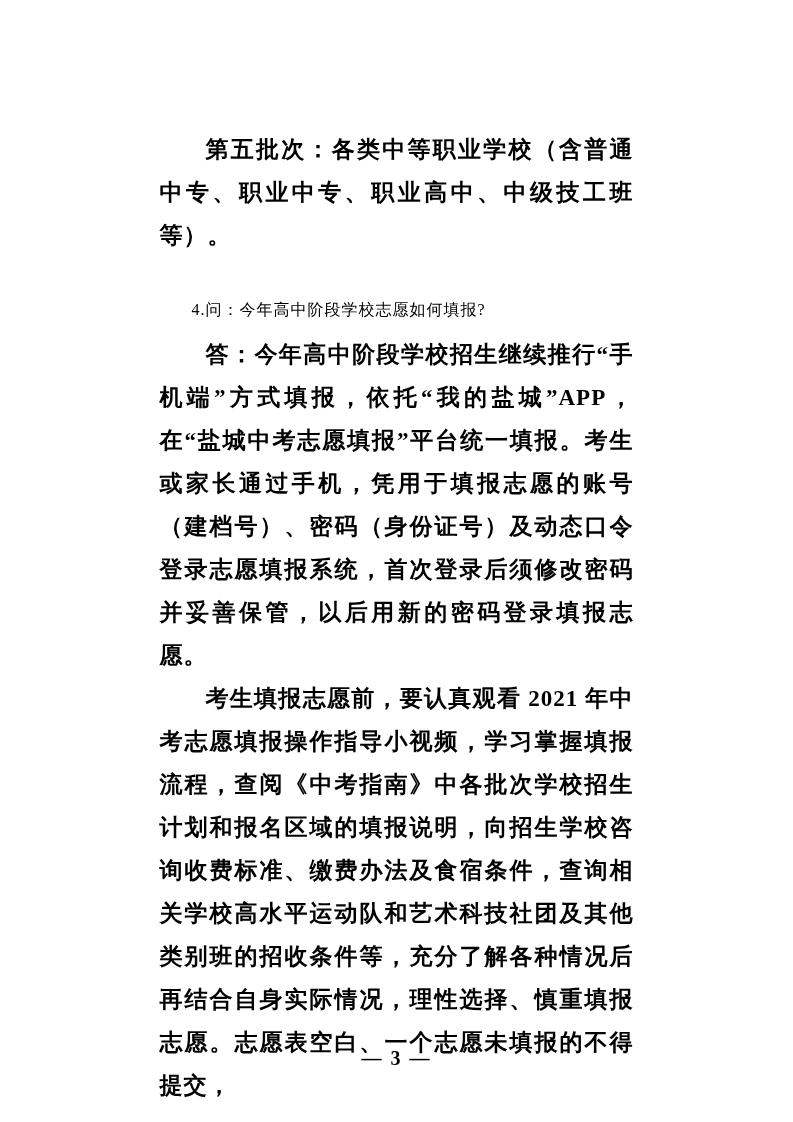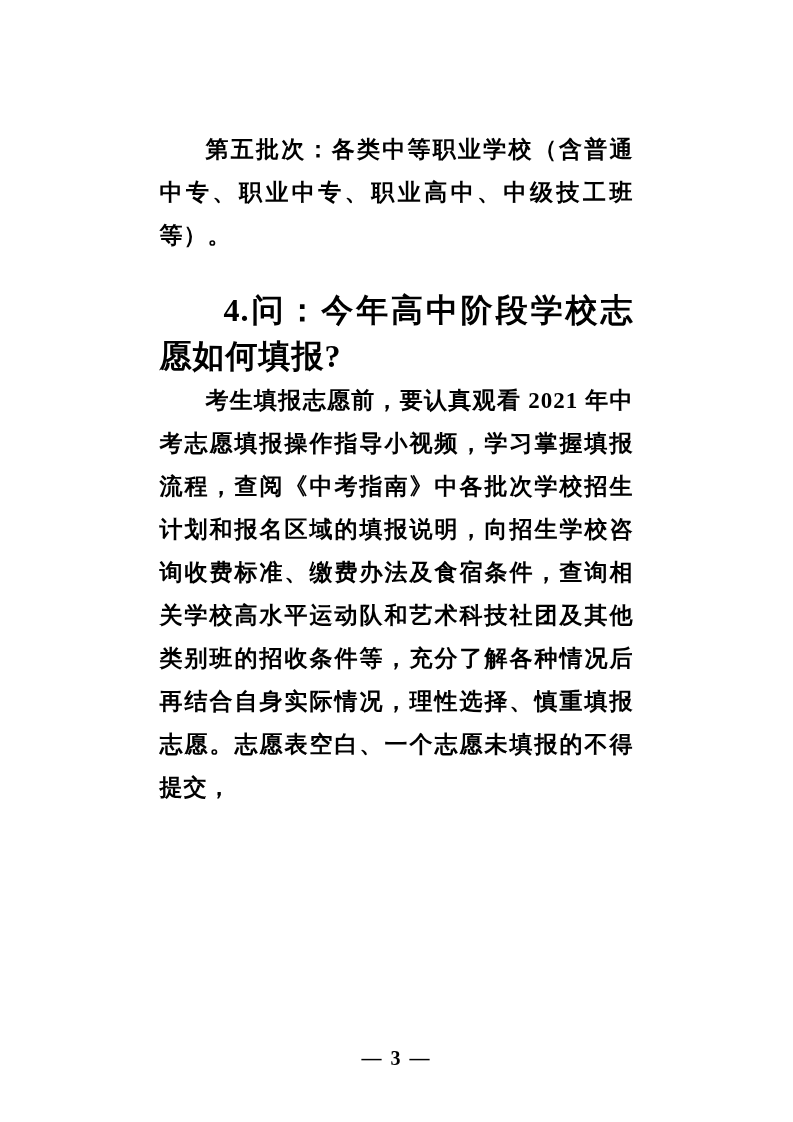--- a/index.html
+++ b/index.html
@@ -25,23 +25,23 @@
     font-weight: 700;
     text-align: justify;
     letter-spacing: 1px;
   }
   p.para {
     margin: 0;
     text-indent: 2em;
   }
   h3.question {
     margin: 30px 0 0 0;
-    font-size: 32px;
+    font-size: 16px;
     line-height: 46px;
-    font-weight: 700;
+    font-weight: 400;
     text-indent: 2em;
     letter-spacing: 1px;
   }
   .answer-label {
     font-weight: 900;
   }
   .page-footer {
     position: absolute;
     left: 0;
     right: 0;
@@ -57,20 +57,21 @@
 <body>
 
 <div class="page">
 
   <div class="body-text">
 
     <p class="para">第五批次：各类中等职业学校（含普通中专、职业中专、职业高中、中级技工班等）。</p>
 
     <h3 class="question">4.问：今年高中阶段学校志愿如何填报?</h3>
 
+    <p class="para"><span class="answer-label">答：</span><span>今年高中阶段学校招生继续推行“手机端”方式填报，依托“我的盐城”APP，在“盐城中考志愿填报”平台统一填报。考生或家长通过手机，凭用于填报志愿的账号（建档号）、密码（身份证号）及动态口令登录志愿填报系统，首次登录后须修改密码并妥善保管，以后用新的密码登录填报志愿。</span></p>
 
 
     <p class="para">考生填报志愿前，要认真观看 2021 年中考志愿填报操作指导小视频，学习掌握填报流程，查阅《中考指南》中各批次学校招生计划和报名区域的填报说明，向招生学校咨询收费标准、缴费办法及食宿条件，查询相关学校高水平运动队和艺术科技社团及其他类别班的招收条件等，充分了解各种情况后再结合自身实际情况，理性选择、慎重填报志愿。志愿表空白、一个志愿未填报的不得提交，</p>
 
   </div>
 
   <div class="page-footer">— 3 —</div>
 
 </div>
 

